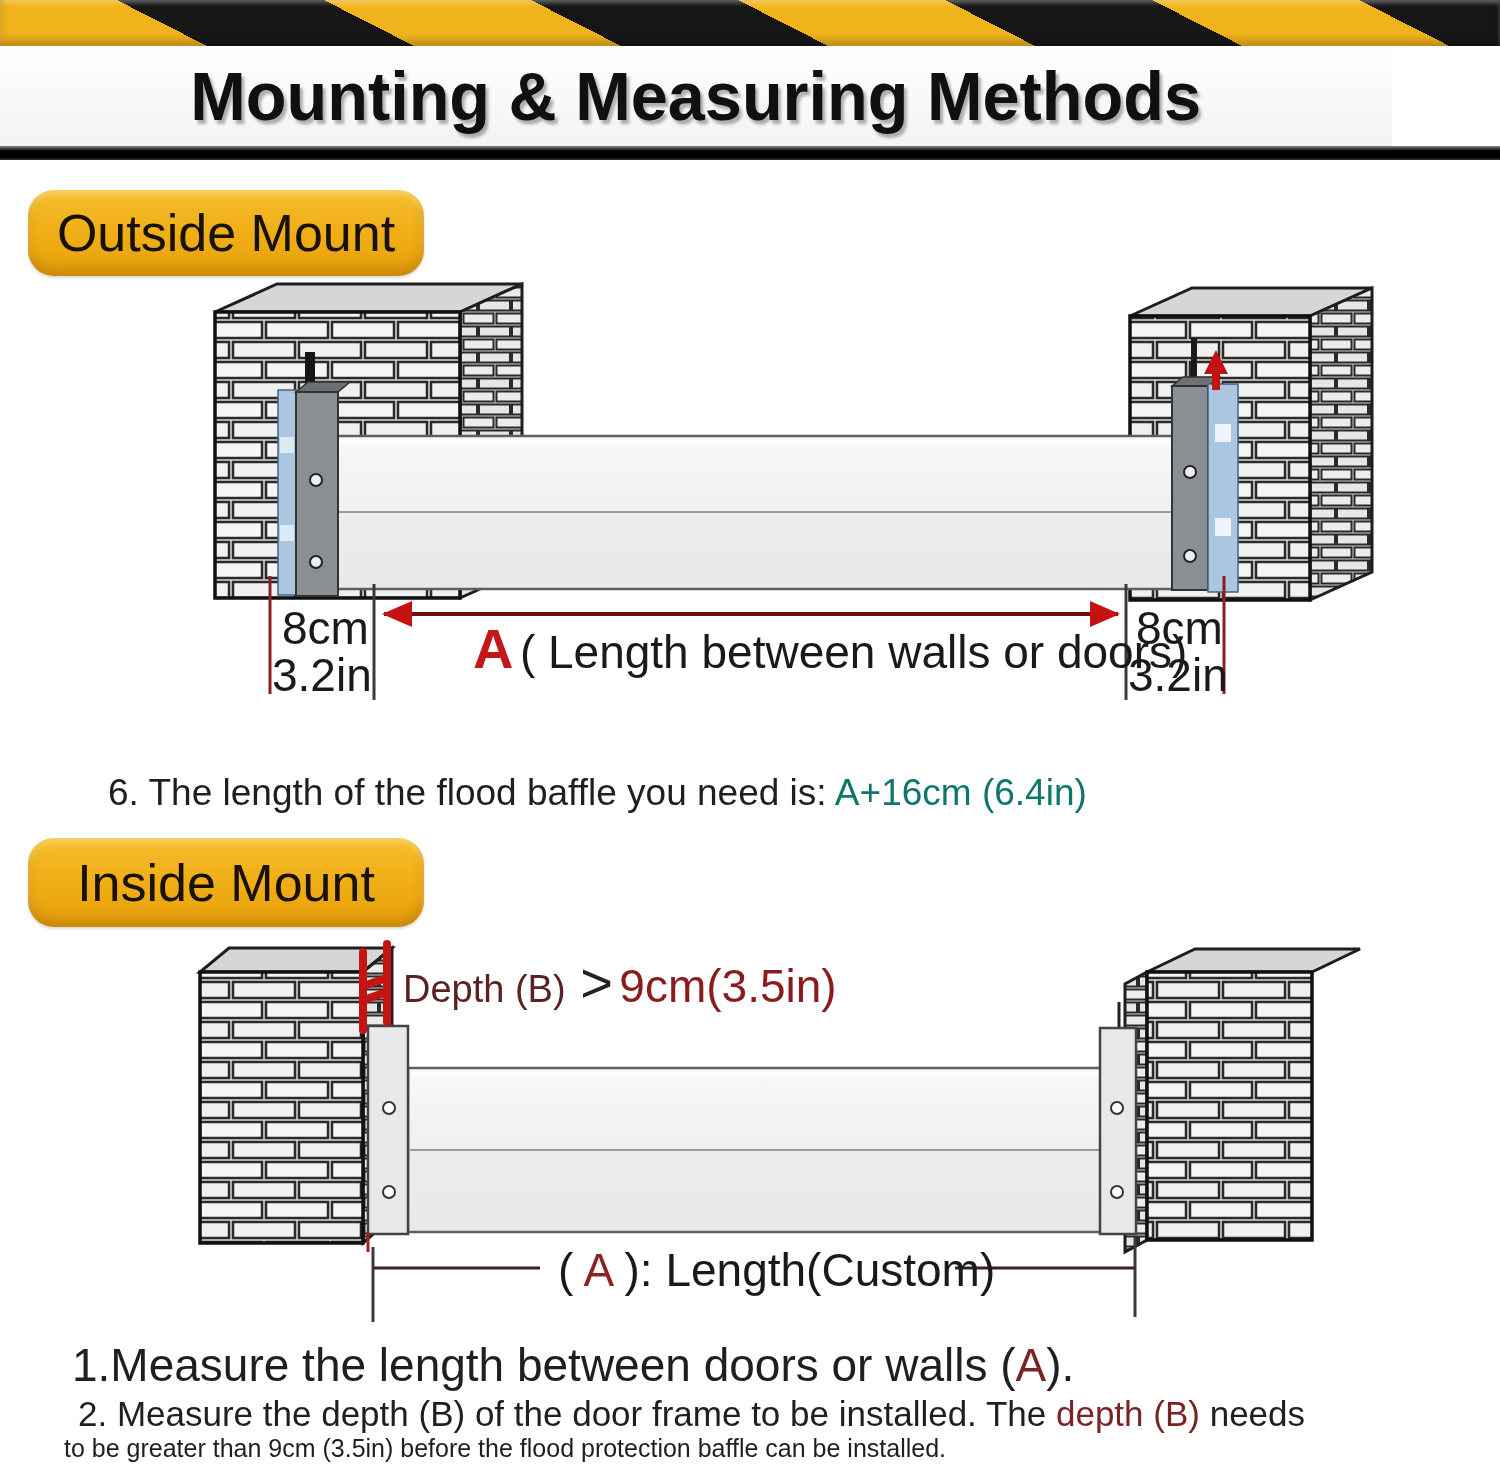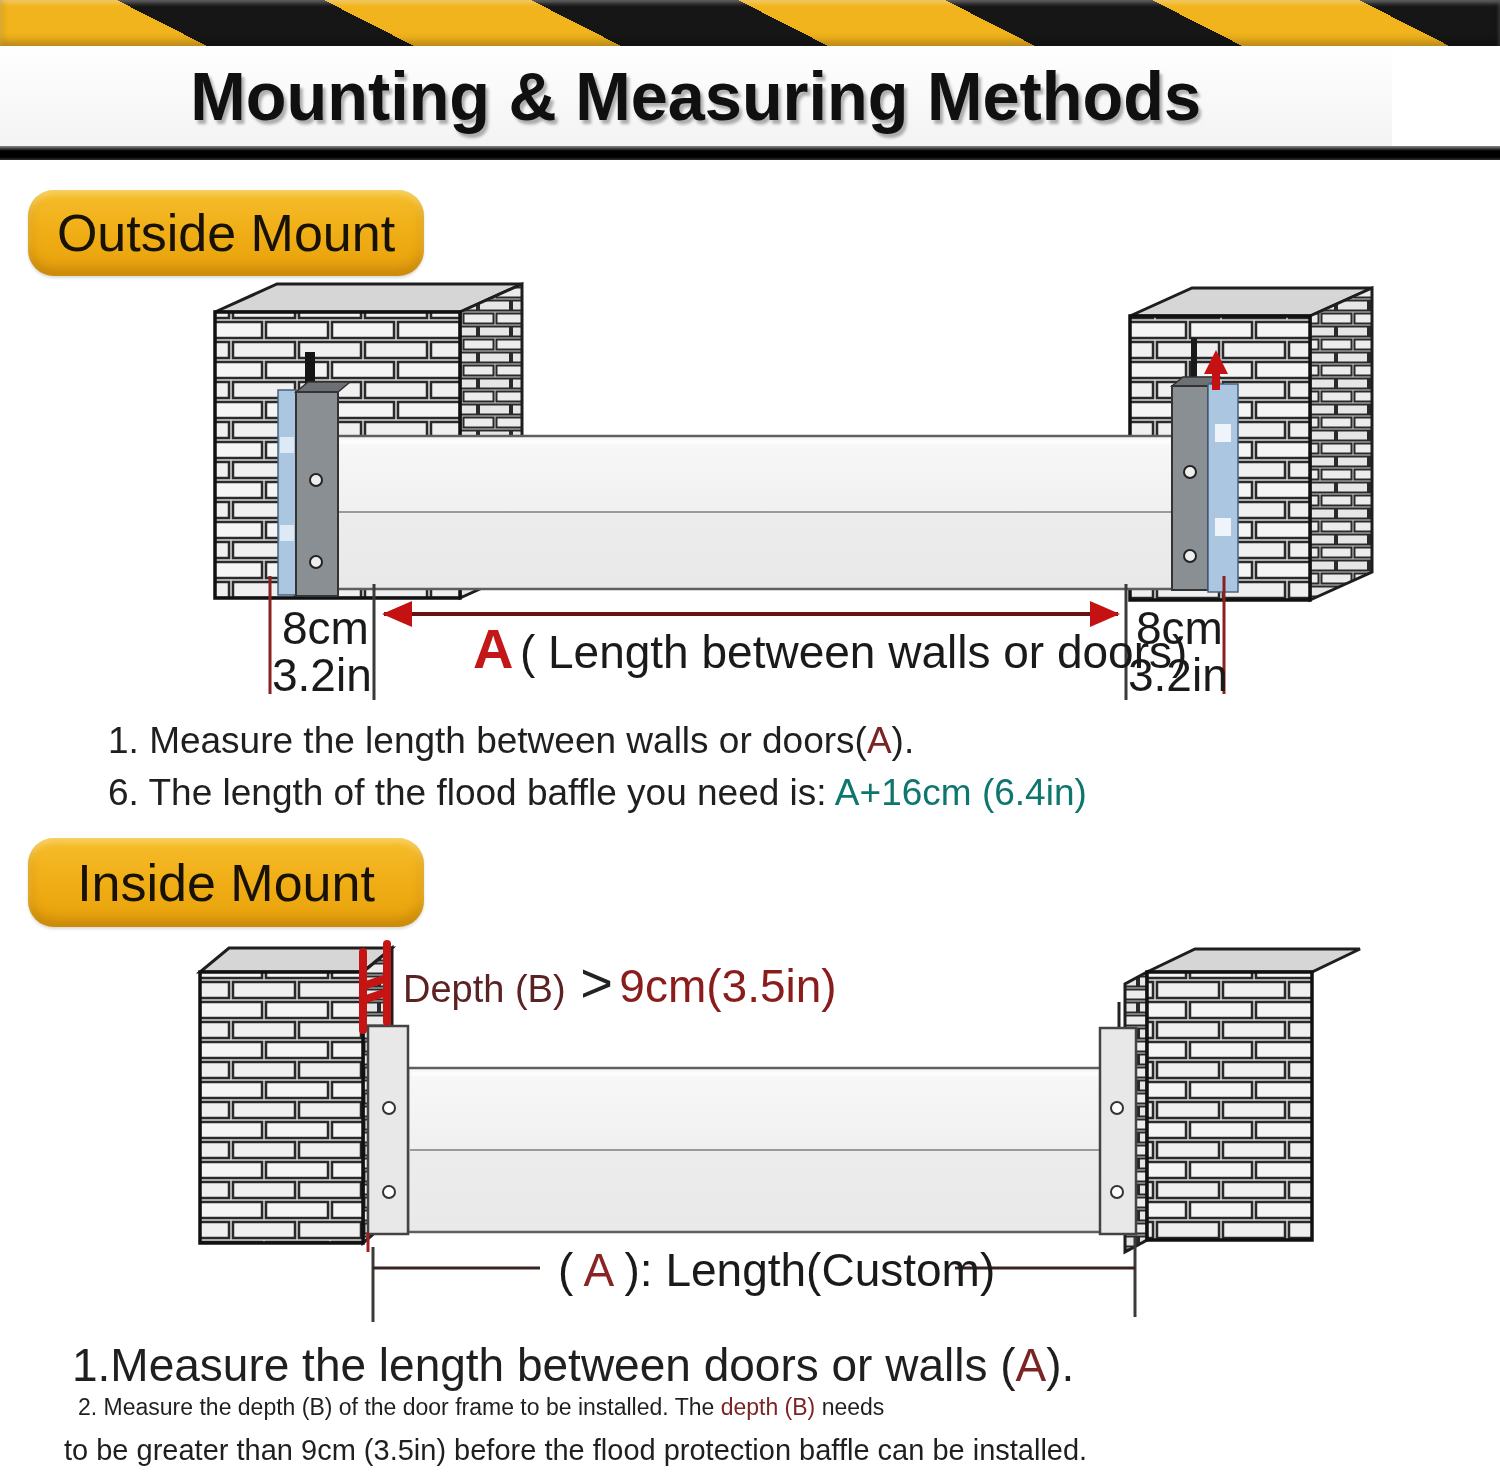--- a/index.html
+++ b/index.html
@@ -131,21 +131,20 @@
       <text x="1136" y="644" font-size="46" fill="#1a1a1a">8cm</text>
       <text x="1128" y="691" font-size="46" fill="#1a1a1a">3.2in</text>
 
       <text x="473" y="668">
         <tspan font-size="56" font-weight="bold" fill="#c41818">A</tspan>
         <tspan font-size="46" fill="#1a1a1a" dx="2">( Length between walls or doors)</tspan>
       </text>
     </g>
   </svg>
 
-  <div class="step" style="top:720px;left:108px"><span>1. Measure the length between walls or doors(</span><span class="maroon">A</span><span>).</span></div>
   <div class="step" style="top:772px;left:108px"><span>6. The length of the flood baffle you need is: </span><span class="darkred">A+16cm (6.4in)</span></div>
 
   <div class="badge badge-inside">
     <span>Inside Mount</span>
   </div>
 
   <svg class="diagram" style="top:935px" width="1500" height="400" viewBox="0 935 1500 400">
     <defs>
       <pattern id="brick2" width="66" height="40" patternUnits="userSpaceOnUse">
         <rect width="66" height="40" fill="#d9d9d9"></rect>
@@ -220,16 +219,16 @@
       <line x1="955" y1="1268" x2="1135" y2="1268" stroke="#3a2222" stroke-width="3"></line>
       <text x="558" y="1286" font-size="46">
         <tspan fill="#1a1a1a">(</tspan>
         <tspan fill="#8a2424">A</tspan>
         <tspan fill="#1a1a1a">): Length(Custom)</tspan>
       </text>
     </g>
   </svg>
 
   <div class="step bstep" style="top:1338px;left:72px"><span>1.Measure the length between doors or walls (</span><span class="maroon">A</span><span>).</span></div>
-  <div class="step bstep" style="top:1394px;left:78px;font-size:23px"><span>2. Measure the depth (B) of the door frame to be installed. The </span><span class="maroon">depth (B)</span><span> needs</span></div>
-  <div class="step bstep" style="top:1434px;left:64px;font-size:29px"><span>to be greater than 9cm (3.5in) before the flood protection baffle can be installed.</span></div>
+  <div class="step bstep" style="top:1394px;left:78px;font-size:35px"><span>2. Measure the depth (B) of the door frame to be installed. The </span><span class="maroon">depth (B)</span><span> needs</span></div>
+  <div class="step bstep" style="top:1434px;left:64px;font-size:25px"><span>to be greater than 9cm (3.5in) before the flood protection baffle can be installed.</span></div>
 
 </div>
 
 </body></html>

